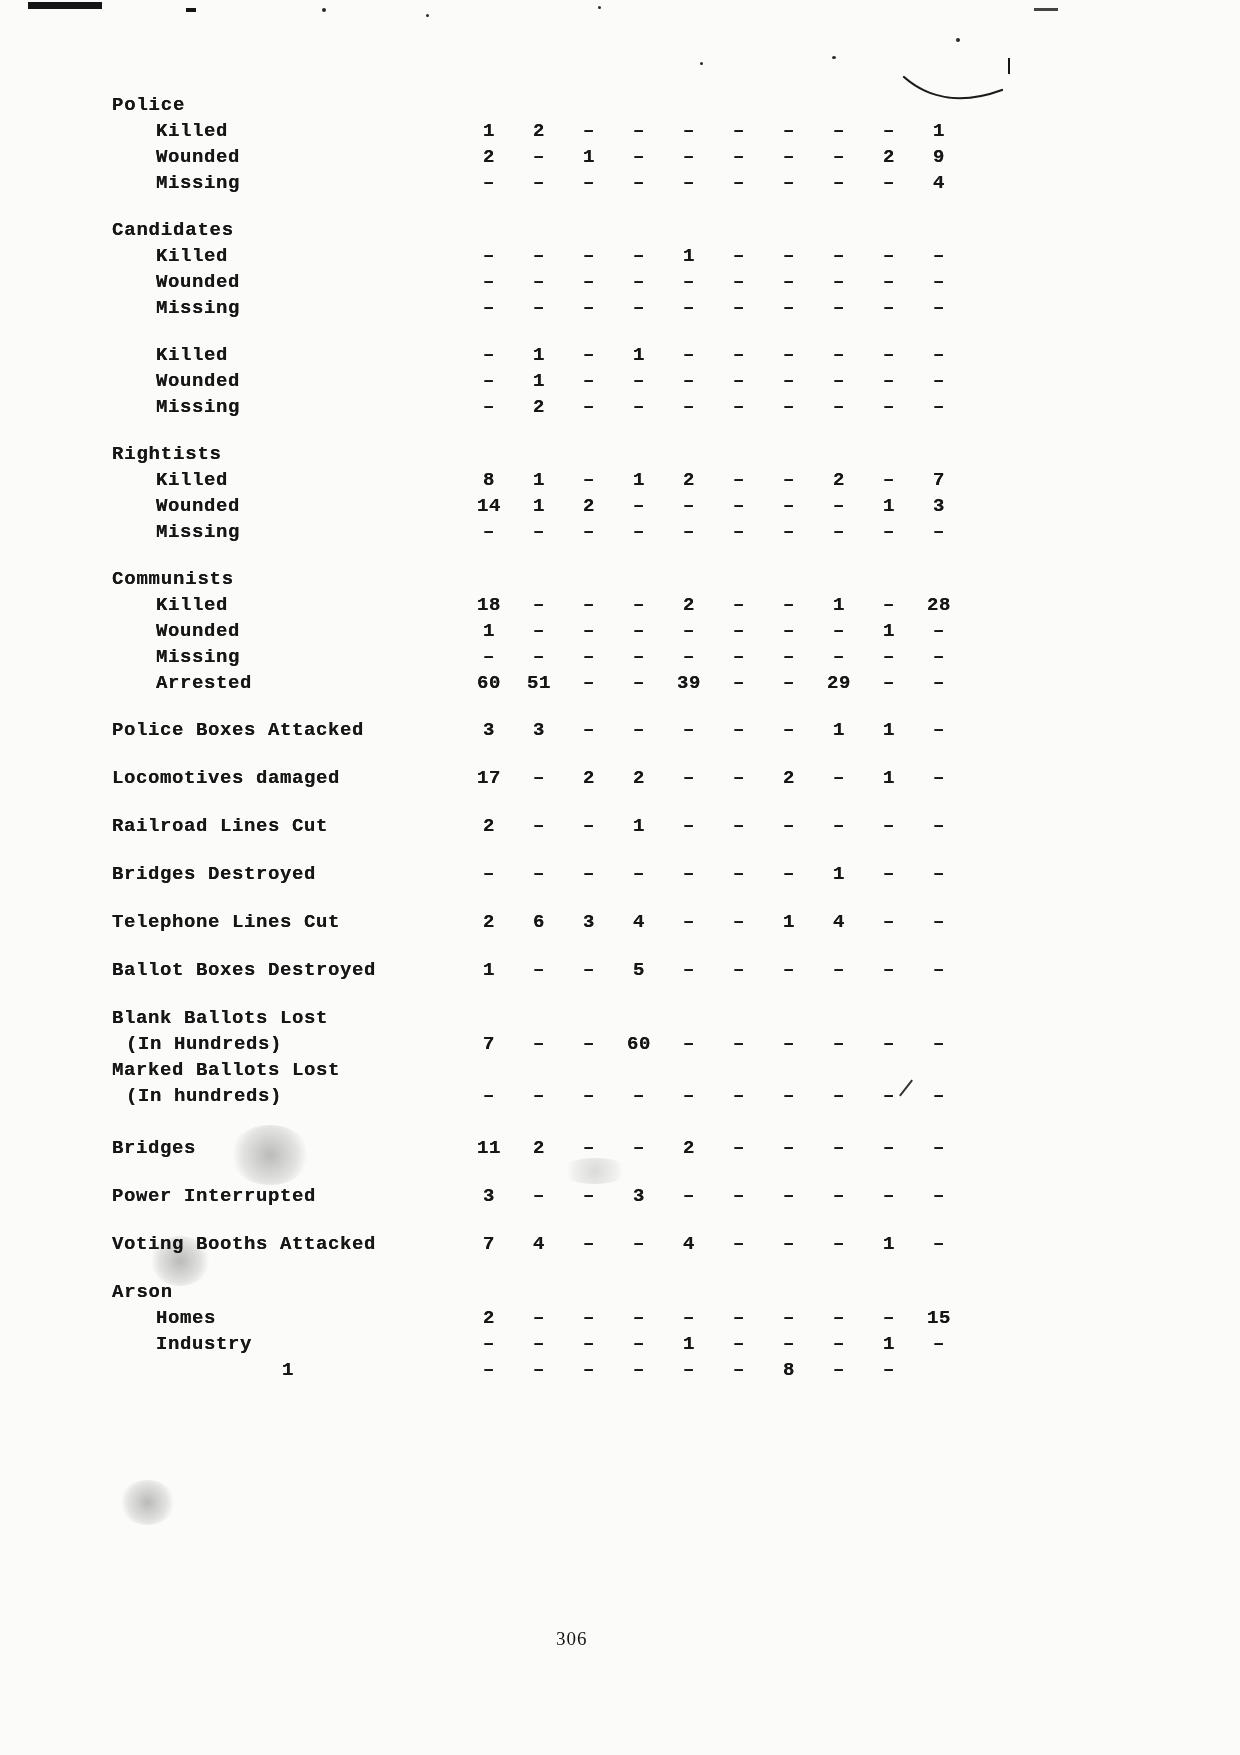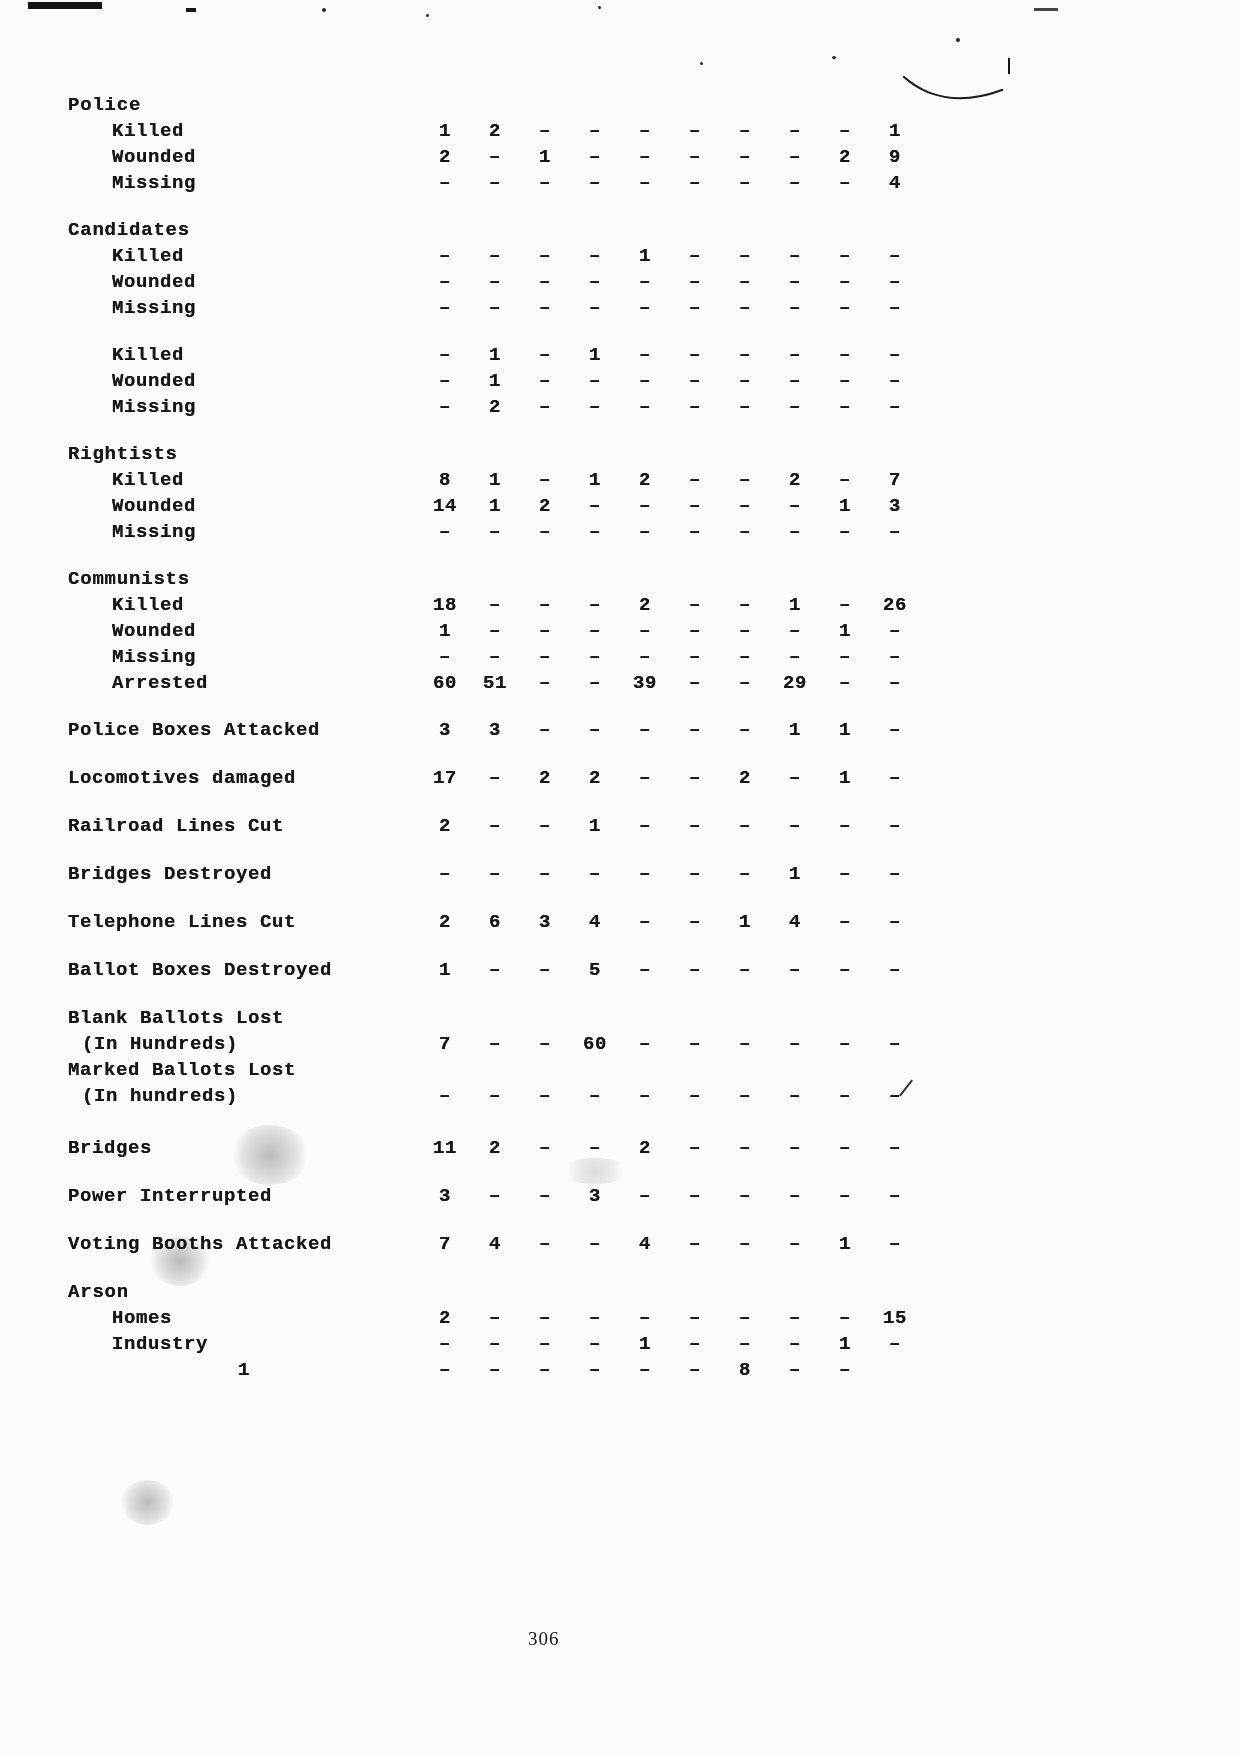--- a/index.html
+++ b/index.html
@@ -6,21 +6,21 @@
   body{
     width:1240px;height:1755px;
     background:#fbfbf9;
     font-family:"Liberation Mono","DejaVu Sans Mono",monospace;
     color:#161616;
     position:relative;
     overflow:hidden;
   }
   .page{
     position:absolute;inset:0;
-    padding:92px 0 0 68px;
+    padding:92px 0 0 112px;
     box-sizing:border-box;
   }
   .section{margin-bottom:21px;}
   .section.flat{margin-bottom:22px;}
   .section.ballots{margin-bottom:26px;}
   .row{
     display:grid;
     grid-template-columns:352px repeat(10,50px);
     align-items:end;
     min-height:26px;
@@ -29,21 +29,21 @@
     font-weight:700;
     letter-spacing:.6px;
     text-shadow:0 0 .6px rgba(10,10,10,.8);
   }
   .row .label{white-space:nowrap;}
   .row.sub .label{padding-left:44px;}
   .label-line2{padding-left:14px;}
   .cell{text-align:center;}
   .header-row .label{letter-spacing:.8px;}
   .page-number{
-    position:absolute;left:528px;top:1628px;
+    position:absolute;left:556px;top:1628px;
     font-size:19px;font-weight:400;
     font-family:"Liberation Serif","DejaVu Serif",serif;
     letter-spacing:1px;
   }
   
   .artifact{position:absolute;background:#151515;}
   .speck{position:absolute;background:#2a2a2a;border-radius:50%;}
   .smudge{
     position:absolute;border-radius:50%;
     background:radial-gradient(circle,rgba(20,20,20,.28),rgba(20,20,20,.10) 55%,transparent 75%);
@@ -255,21 +255,21 @@
           <div class="label">Killed</div>
           <div class="cell">18</div>
           <div class="cell">–</div>
           <div class="cell">–</div>
           <div class="cell">–</div>
           <div class="cell">2</div>
           <div class="cell">–</div>
           <div class="cell">–</div>
           <div class="cell">1</div>
           <div class="cell">–</div>
-          <div class="cell">26</div>
+          <div class="cell">28</div>
         </div>
         <div class="row sub">
           <div class="label">Wounded</div>
           <div class="cell">1</div>
           <div class="cell">–</div>
           <div class="cell">–</div>
           <div class="cell">–</div>
           <div class="cell">–</div>
           <div class="cell">–</div>
           <div class="cell">–</div>

